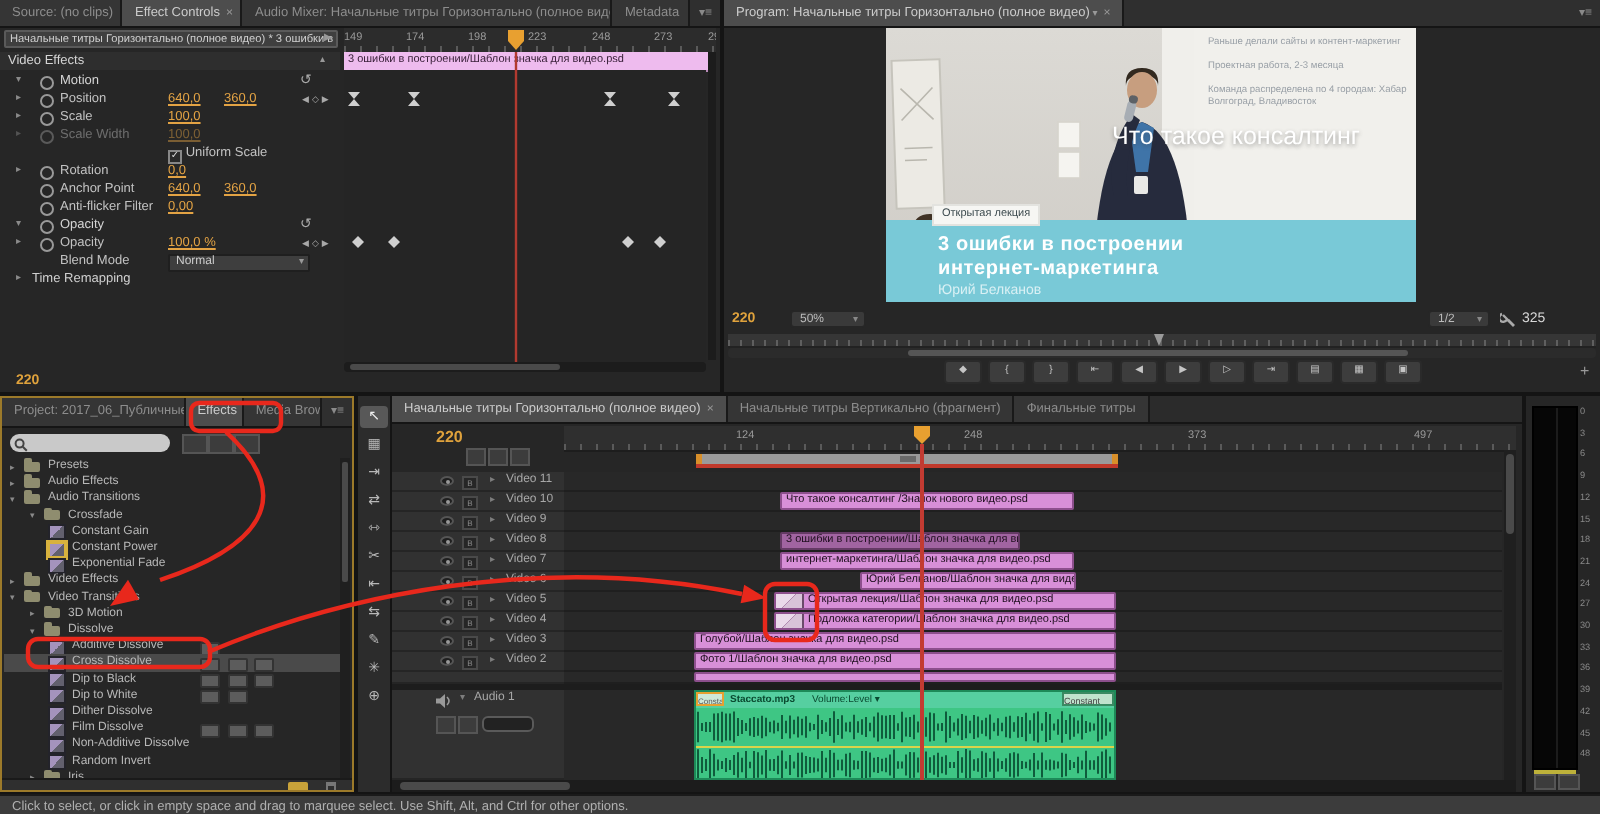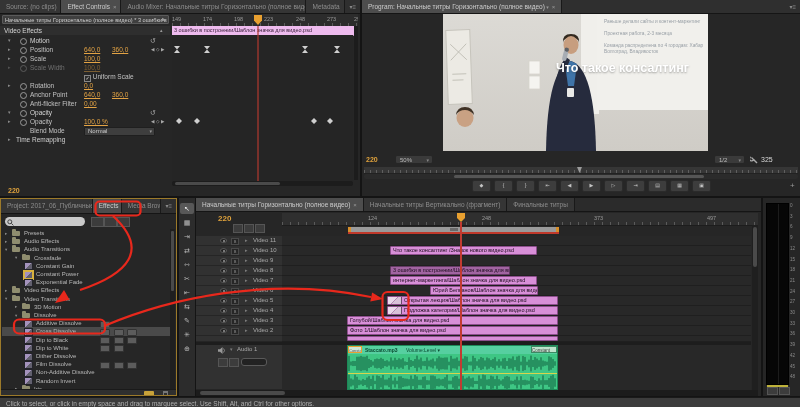--- a/index.html
+++ b/index.html
@@ -207,22 +207,28 @@
           <path d="M13 101 Q14 93 22 93 Q30 93 31 101 Q27 96 22 96 Q16 96 13 101 Z" fill="#403225"></path>
         </g>
       </svg>
 
       <div class="abs" style="left:154px;top:0;width:111px;height:96px;background:#f1f0ec;color:#989fa6;font-size:4.8px;line-height:5.4px;">
         <div style="position:absolute;left:7px;top:5px;">Раньше делали сайты и контент-маркетинг</div>
         <div style="position:absolute;left:7px;top:17px;">Проектная работа, 2-3 месяца</div>
         <div style="position:absolute;left:7px;top:29px;">Команда распределена по 4 городам: Хабар</div>
         <div style="position:absolute;left:7px;top:35px;">Волгоград, Владивосток</div>
       </div>
-      <div class="abs" style="left:113px;top:47px;width:152px;font-size:12.5px;font-weight:bold;color:#ffffff;text-shadow:0 1px 2px rgba(60,60,60,.45);white-space:nowrap;">Что такое консалтинг</div>
-
+      <div class="abs" style="left:113px;top:47px;width:152px;font-size:12.5px;font-weight:normal;color:#ffffff;text-shadow:0 1px 2px rgba(60,60,60,.45);white-space:nowrap;">Что такое консалтинг</div>
+
+      <div class="abs" style="left:0;top:96px;width:265px;height:41px;background:#79c9d7;">
+        <div style="position:absolute;left:24px;top:-7px;background:#f6f6f3;color:#3c4a4e;font-size:5.5px;line-height:9px;padding:0 4px;box-shadow:0 0 0 1px #e3e3df;">Открытая лекция</div>
+        <div style="position:absolute;left:26px;top:7px;font-size:10px;font-weight:bold;color:#ffffff;letter-spacing:.3px;">3 ошибки в построении</div>
+        <div style="position:absolute;left:26px;top:19px;font-size:10px;font-weight:bold;color:#ffffff;letter-spacing:.3px;">интернет-маркетинга</div>
+        <div style="position:absolute;left:26px;top:32px;font-size:7px;color:#d9f0f4;">Юрий Белканов</div>
+      </div>
     </div>
 
     <div class="abs" style="left:4px;top:156px;font-size:7px;font-weight:bold;color:#dfa23c;">220</div>
     <div class="abs" style="left:33px;top:155px;width:38px;height:9px;background:#3a3a3a;border:1px solid #262626;border-radius:2px;font-size:6px;line-height:9px;color:#bbb;padding-left:4px;box-sizing:border-box;"><span>50%</span><span style="float:right;margin-right:3px;font-size:5px;color:#888;">▾</span></div>
     <div class="abs" style="left:352px;top:155px;width:31px;height:9px;background:#3a3a3a;border:1px solid #262626;border-radius:2px;font-size:6px;line-height:9px;color:#bbb;padding-left:4px;box-sizing:border-box;"><span>1/2</span><span style="float:right;margin-right:3px;font-size:5px;color:#888;">▾</span></div>
     <svg class="abs" style="left:388px;top:156px;" width="8" height="8" viewBox="0 0 8 8">
         <path d="M1.5 1.5 L4.5 4.5 M1 1 a2 2 0 1 0 2.5 2.5" stroke="#aaa" stroke-width="1.2" fill="none"></path>
         <line x1="4" y1="4" x2="7" y2="7" stroke="#aaa" stroke-width="1.4"></line>
       </svg>
     <div class="abs" style="left:399px;top:156px;font-size:7px;color:#d8d8d8;">325</div>

